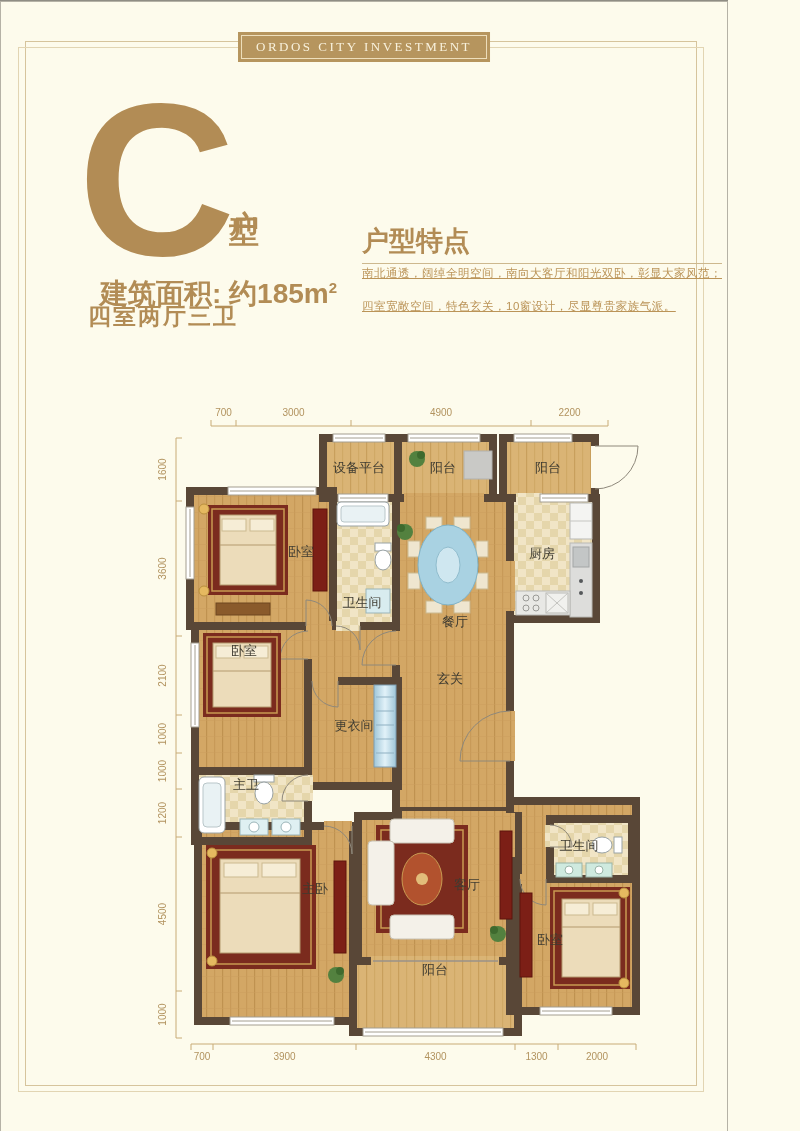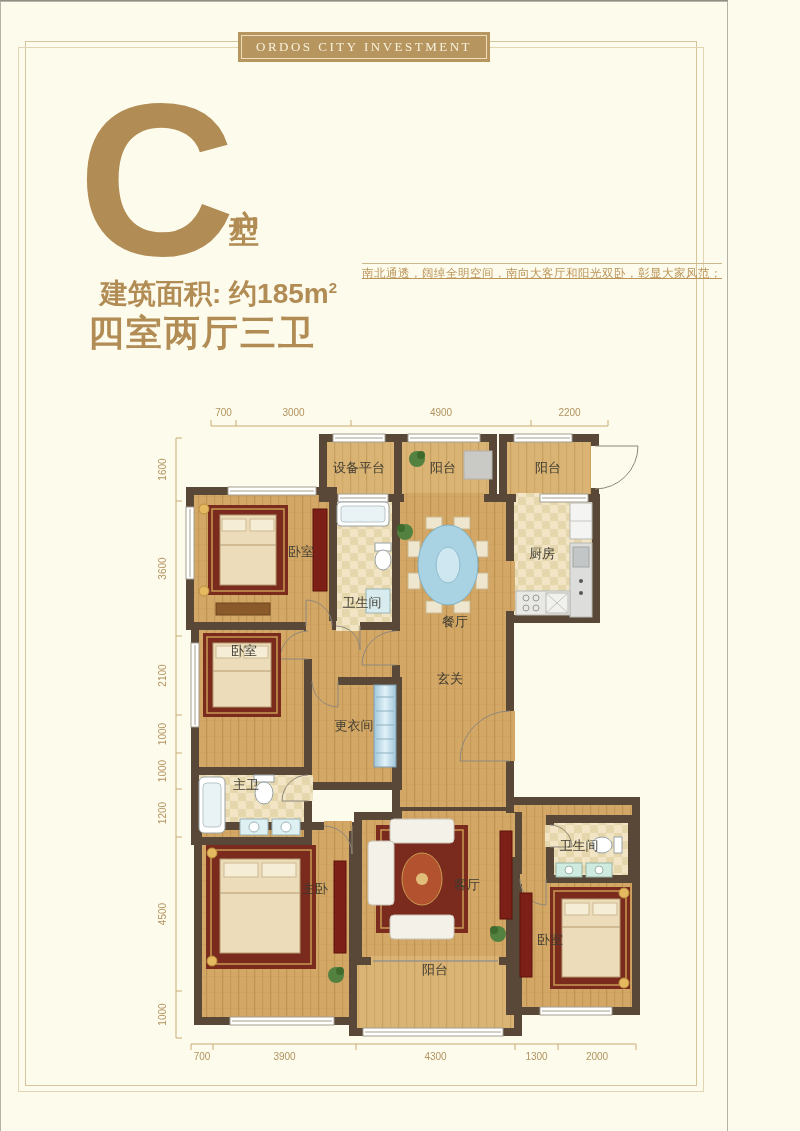--- a/index.html
+++ b/index.html
@@ -9,21 +9,21 @@
   .frame-a{left:25px;top:40px;right:31px;bottom:46px;border:1px solid #d6c49c;}
   .frame-b{left:18px;top:46px;right:24px;bottom:40px;border:1px solid #e2d5b3;}
   .banner{position:absolute;top:31px;left:50%;transform:translateX(-50%);background:#b6955e;padding:3px;z-index:3;}
   .banner span{display:block;border:1px solid #eedfbc;padding:3px 14px;color:#f8f1dc;
         font-family:"Liberation Serif",serif;font-size:13px;letter-spacing:2.5px;white-space:nowrap;}
   .c-letter{position:absolute;left:78px;top:70px;font-size:218px;line-height:1;font-weight:bold;color:#b28c55;z-index:2;}
   .c-suffix{position:absolute;left:229px;top:184px;writing-mode:vertical-rl;font-size:30px;font-weight:bold;
         color:#b28c55;letter-spacing:8px;line-height:1;}
   .area-line{position:absolute;left:88px;top:274px;font-size:28px;font-weight:bold;color:#b28c55;white-space:nowrap;margin-left:12px;}
   .area-line sup{font-size:15px;}
-  .layout-line{position:absolute;left:88px;top:308px;font-size:36px;font-weight:bold;color:#b28c55;letter-spacing:2px;white-space:nowrap;}
+  .layout-line{position:absolute;left:88px;top:300px;font-size:23px;font-weight:bold;color:#b28c55;letter-spacing:2px;white-space:nowrap;}
   .f-title{position:absolute;left:362px;top:222px;font-size:27px;font-weight:bold;color:#b28c55;}
   .f-rule{position:absolute;left:362px;top:262px;width:360px;height:1px;background:#cdb88e;}
   .f-lines{position:absolute;left:362px;top:266px;width:400px;}
   .f-lines p{margin:0 0 20px 0;font-size:11.5px;line-height:13px;color:#bb9458;letter-spacing:0.5px;white-space:nowrap;text-decoration:underline;}
   #plan-svg{position:absolute;left:158px;top:392px;}
   .room-label{font-family:"Liberation Sans",sans-serif;font-size:13px;fill:#3e3b31;text-anchor:middle;}
   .dim-label{font-family:"Liberation Sans",sans-serif;font-size:10px;fill:#b2935f;}
 </style>
 </head>
 <body>
@@ -35,23 +35,25 @@
   <div class="banner">
     <span>ORDOS CITY INVESTMENT</span>
   </div>
 
   <div class="c-letter">C</div>
   <div class="c-suffix">户型</div>
 
   <div class="area-line"><span>建筑面积: 约185m</span><sup>2</sup></div>
   <div class="layout-line">四室两厅三卫</div>
 
+  <div class="f-title">户型特点</div>
   <div class="f-rule"></div>
   <div class="f-lines">
     <p>南北通透，阔绰全明空间，南向大客厅和阳光双卧，彰显大家风范；</p>
+    <p>四室宽敞空间，特色玄关，10窗设计，尽显尊贵家族气派。</p>
   </div>
 
   <svg id="plan-svg" width="500" height="700" viewBox="0 0 500 700">
     <defs>
       <pattern id="pWood" width="16" height="16" patternUnits="userSpaceOnUse">
         <rect width="16" height="16" fill="#d3a765"></rect>
         <rect x="0" width="1.2" height="16" fill="#bf9250"></rect>
         <rect x="8" width="1.2" height="16" fill="#c89a58"></rect>
         <rect y="7" width="16" height="0.8" fill="#c99d5c" opacity="0.6"></rect>
       </pattern>

